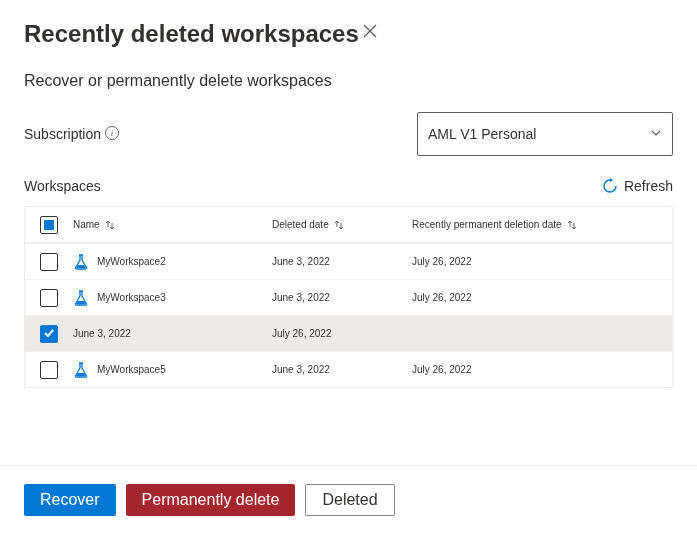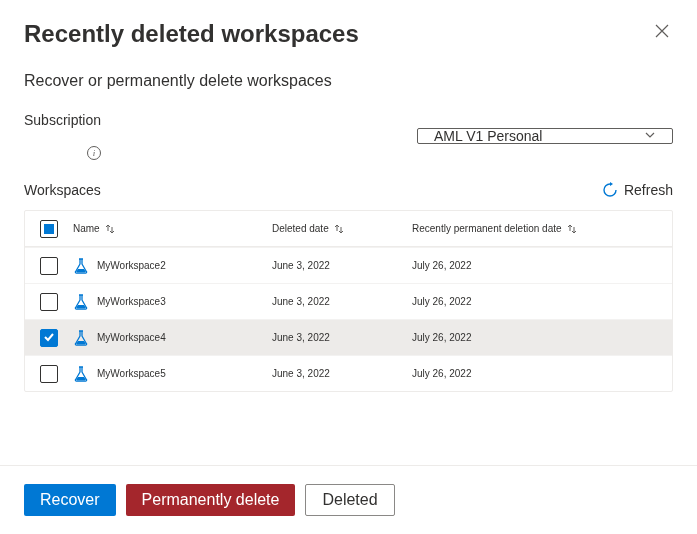--- a/index.html
+++ b/index.html
@@ -8,31 +8,31 @@
       font-size: 14px;
       color: #323130;
       width: 697px;
       height: 534px;
       background: #fff;
       position: relative;
       display: flex;
       flex-direction: column;
     }
     .content { padding: 20px 24px 0 24px; flex: 1; overflow: auto; }
-    .header-row { display: flex; justify-content: space-between; align-items: flex-start; margin-bottom: 24px; }
+    .header-row { display: flex; align-items: flex-start; margin-bottom: 24px; }
     .title { font-size: 24px; font-weight: 600; color: #323130; }
     .close-btn { background: none; border: none; cursor: pointer; padding: 4px; font-size: 16px; color: #605e5c; }
     .subtitle { font-size: 16px; color: #323130; margin-bottom: 22px; }
     .subscription-row { display: flex; justify-content: space-between; align-items: center; margin-bottom: 22px; }
-    .sub-label { display: flex; align-items: flex-end; gap: 18px; font-size: 14px; color: #323130; flex-direction: column; }
+    .sub-label { display: flex; align-items: flex-start; gap: 4px; font-size: 14px; color: #323130; }
     .info-icon { display: inline-flex; width: 14px; height: 14px; border: 1px solid #605e5c; border-radius: 50%; align-items: center; justify-content: center; font-size: 9px; color: #605e5c; font-style: italic; font-family: serif; }
     .dropdown {
-      width: 256px; height: 16px; border: 1px solid #605e5c; border-radius: 2px;
+      width: 256px; height: 44px; border: 1px solid #605e5c; border-radius: 2px;
       display: flex; align-items: center; justify-content: space-between;
-      padding: 0 16px; cursor: pointer; background: #fff;
+      padding: 0 10px; cursor: pointer; background: #fff;
     }
     .chevron { color: #605e5c; }
     .workspaces-row { display: flex; justify-content: space-between; align-items: center; margin-bottom: 12px; }
     .ws-label { font-size: 14px; color: #323130; }
     .refresh-link { display: flex; align-items: center; gap: 6px; color: #323130; cursor: pointer; background:none; border:none; font-size:14px; }
     .refresh-icon { color: #0078d4; display:inline-flex; }
     .table { border: 1px solid #edebe9; border-radius: 2px; }
     .thead, .trow { display: grid; grid-template-columns: 48px 1fr 140px 260px; align-items: center; height: 36px; }
     .thead { border-bottom: 1px solid #edebe9; }
     .th { font-weight: 400; font-size: 10px; display: flex; align-items: center; gap: 4px; }
@@ -170,29 +170,20 @@
           <div class="td">July 26, 2022</div>
         </div>
         <div class="trow selected">
           <div class="th-check">
             <div class="check-outer check-checked">
               <span class="check-mark"><svg width="12" height="12" viewBox="0 0 12 12">
                   <path d="M2 6 L5 9 L10 3" stroke="#fff" stroke-width="2" fill="none"></path>
                 </svg></span>
             </div>
           </div>
-          <div class="name-cell td">
-            <span class="ws-icon">
-              <svg width="16" height="16" viewBox="0 0 16 16">
-                <path d="M6 1 L10 1 M7 1 L7 6 L3 13 A1 1 0 0 0 4 15 L12 15 A1 1 0 0 0 13 13 L9 6 L9 1" stroke="#0078d4" stroke-width="1.3" fill="none" stroke-linejoin="round"></path>
-                <path d="M5 11 L11 11 L13 14 L3 14 Z" fill="#0078d4"></path>
-              </svg>
-            </span>
-            <span>MyWorkspace4</span>
-          </div>
           <div class="td">June 3, 2022</div>
           <div class="td">July 26, 2022</div>
         </div>
         <div class="trow">
           <div class="th-check">
             <div class="check-outer"></div>
           </div>
           <div class="name-cell td">
             <span class="ws-icon">
               <svg width="16" height="16" viewBox="0 0 16 16">

